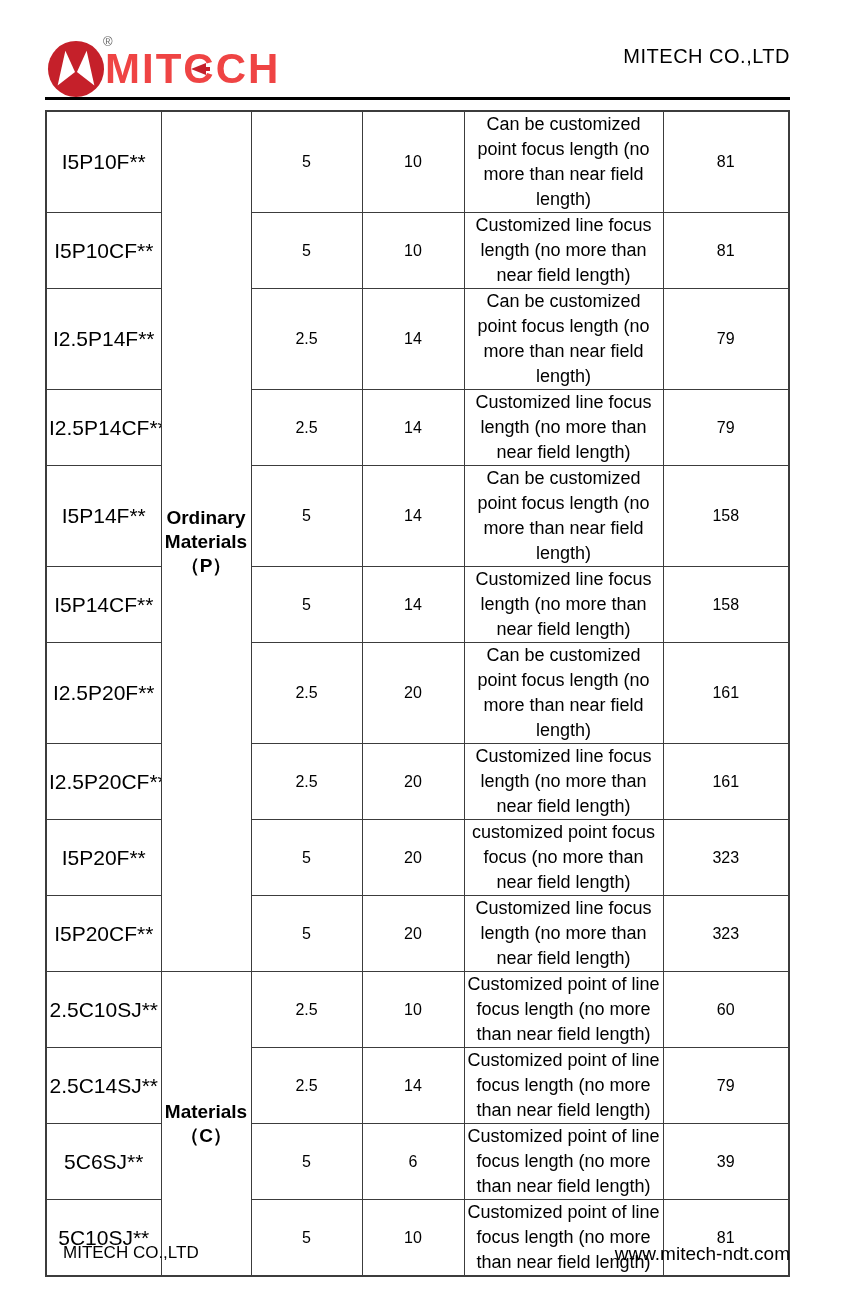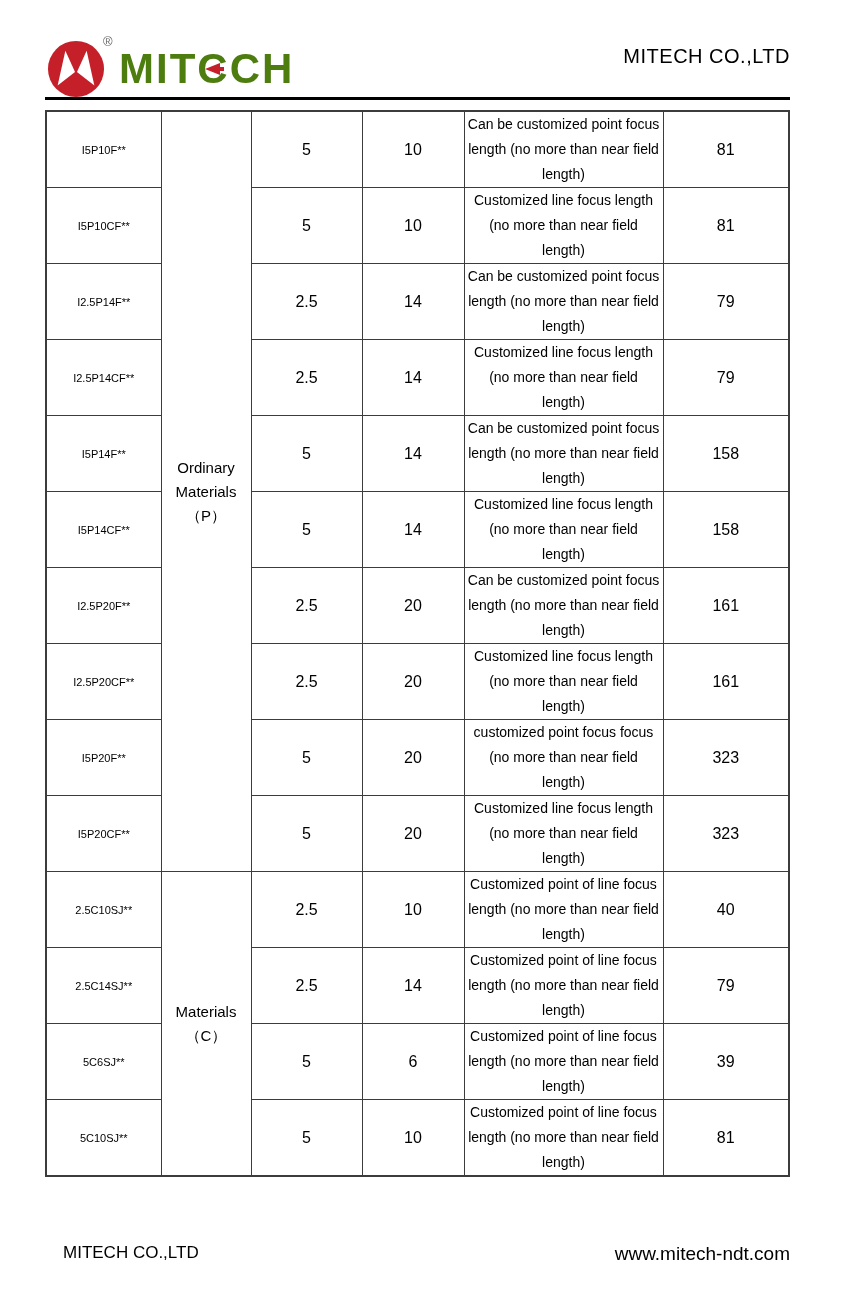--- a/index.html
+++ b/index.html
@@ -13,21 +13,21 @@
   
   .header{position:absolute;left:45px;top:0;width:745px;height:110px;}
   .logo{position:absolute;left:2px;top:40px;height:58px;display:flex;align-items:center;}
   .logo-mark{position:relative;width:58px;height:58px;flex:0 0 auto;}
   .logo-mark svg{display:block;}
   .logo-reg{
     position:absolute;left:56px;top:-6px;font-size:13px;color:#666;
     font-family:"Liberation Sans", sans-serif;
   }
   .logo-word{
-    margin-left:14px;font-size:42px;font-weight:bold;color:#4d7c0f;
+    font-size:42px;font-weight:bold;color:#ef4444;
     letter-spacing:2px;line-height:58px;white-space:nowrap;
   }
   .logo-e{position:relative;display:inline-block;}
   .logo-e .e-arrow{
     position:absolute;left:8px;top:50%;transform:translateY(-50%);
     width:0;height:0;border-top:6px solid transparent;border-bottom:6px solid transparent;
     border-right:15px solid #c5202a;
   }
   .logo-e .e-arrow-tail{
     position:absolute;left:21px;top:50%;transform:translateY(-50%);
@@ -43,24 +43,24 @@
   table.product{
     border-collapse:collapse;table-layout:fixed;width:743px;
     font-size:15.5px;color:#000;
   }
   table.product td{
     border:1px solid #3c3c3c;text-align:center;vertical-align:middle;
     padding:0 2px;overflow:hidden;
   }
   table.product{border:2px solid #3c3c3c;}
   table.product tr{height:76px;}
-  td.model{font-size:11px;}
-  td.group{font-size:15px;line-height:24px;white-space:pre-line;}
+  td.model{font-size:21px;}
+  td.group{font-size:19px;line-height:24px;white-space:pre-line;font-weight:bold;}
   td.num{font-size:16px;}
-  td.desc{font-size:14px;line-height:25px;}
+  td.desc{font-size:18px;line-height:25px;}
 
   
   .footer{position:absolute;left:45px;top:1243px;width:745px;height:30px;}
   .footer-company{position:absolute;left:18px;top:0;font-size:17px;color:#000;}
   .footer-site{position:absolute;right:0;top:0;font-size:19px;color:#000;}
 </style>
 </head>
 <body>
 
 <div class="page">
@@ -167,21 +167,21 @@
             <td class="desc">Customized line focus length (no more than near field length)</td>
             <td class="num">323</td>
           </tr>
           <tr>
             <td class="model">2.5C10SJ**</td>
             <td class="group" rowspan="4">Materials
 （C）</td>
             <td class="num">2.5</td>
             <td class="num">10</td>
             <td class="desc">Customized point of line focus length (no more than near field length)</td>
-            <td class="num">40</td>
+            <td class="num">60</td>
           </tr>
           <tr>
             <td class="model">2.5C14SJ**</td>
             <td class="num">2.5</td>
             <td class="num">14</td>
             <td class="desc">Customized point of line focus length (no more than near field length)</td>
             <td class="num">79</td>
           </tr>
           <tr>
             <td class="model">5C6SJ**</td>

